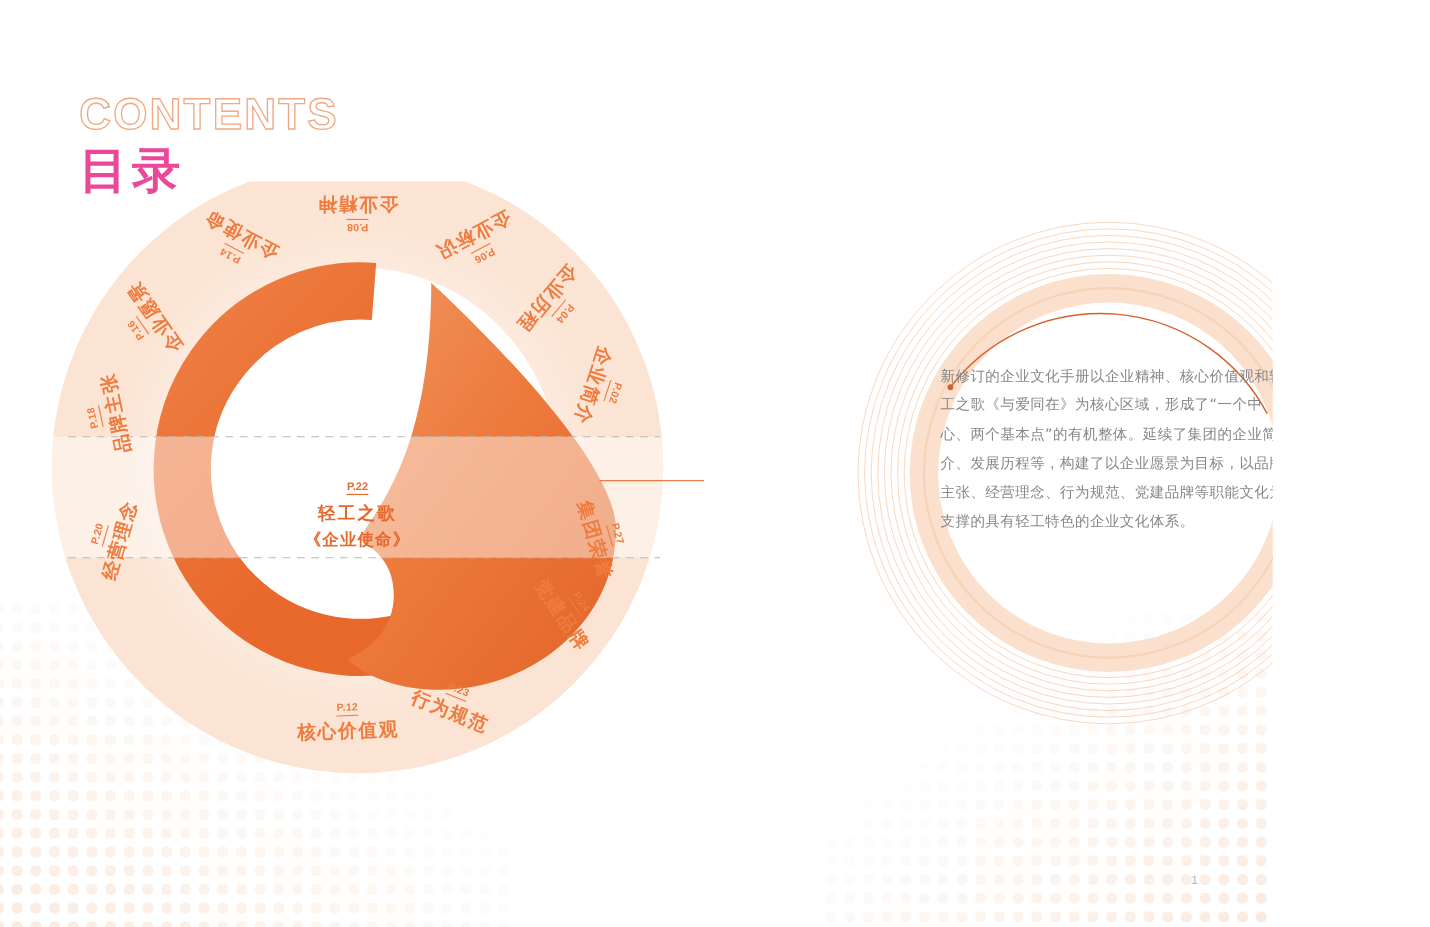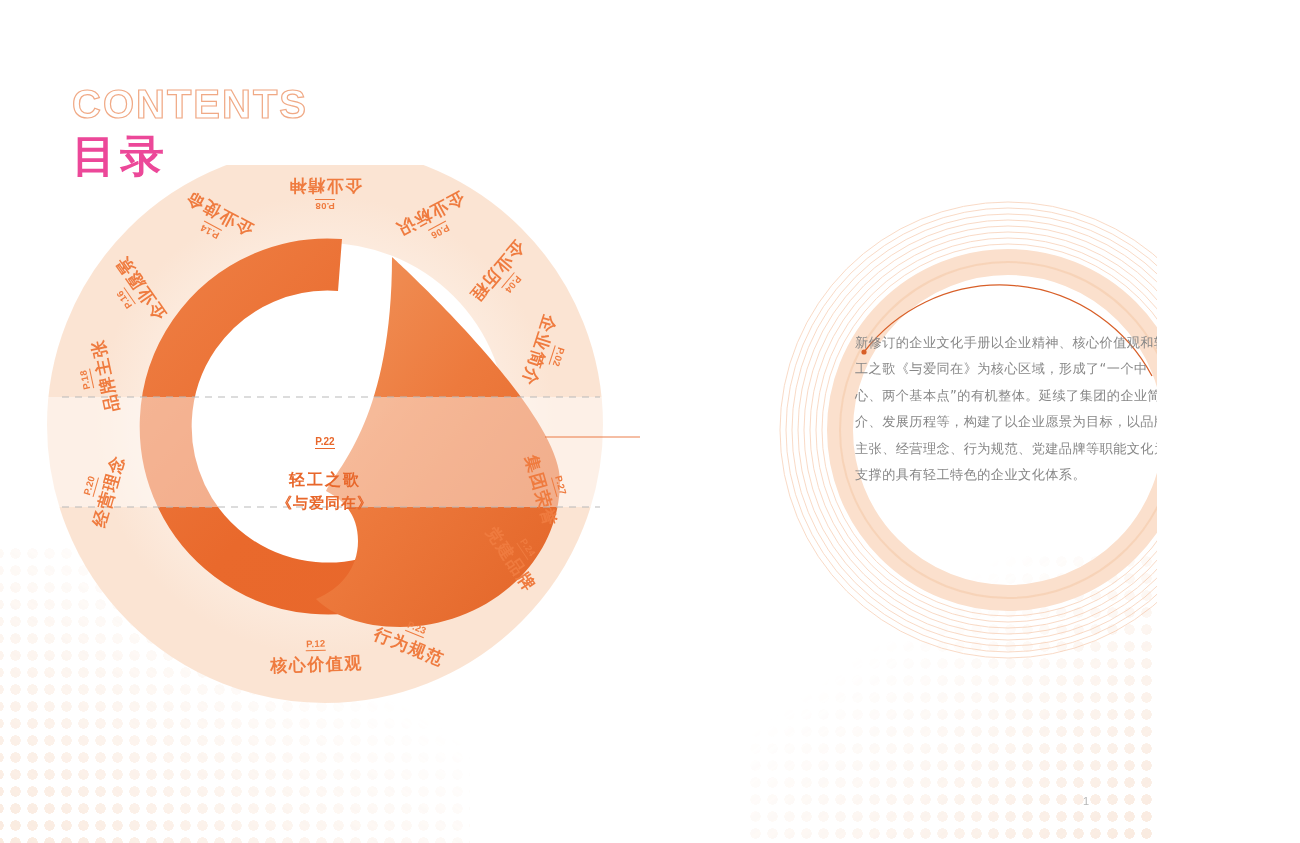--- a/index.html
+++ b/index.html
@@ -60,21 +60,21 @@
   }
   .lbl .tx{display:block;font-size:17px;font-weight:700;letter-spacing:1.5px;}
 
   
   .centre{
     position:absolute;text-align:center;color:#e8672b;
     font-family:"DejaVu Sans","Liberation Sans",sans-serif;
   }
   .centre .pg{
     font-size:10px;font-weight:700;border-bottom:1.4px solid #e8672b;
-    display:inline-block;padding-bottom:1px;margin-bottom:19px;
+    display:inline-block;padding-bottom:1px;margin-bottom:5px;
     font-family:"Liberation Sans",sans-serif;
   }
   .centre .t1{font-size:16px;font-weight:700;letter-spacing:2px;line-height:1.5;text-align:center;}
   .centre .t2{font-size:15px;font-weight:700;letter-spacing:1px;line-height:1.5;}
 
   
   #rightwrap{position:absolute;left:760px;top:180px;width:500px;height:500px;}
   #rightwrap svg{position:absolute;left:0;top:0;}
   .para{
     position:absolute;left:95px;top:150px;width:315px;
@@ -198,21 +198,21 @@
         </div>
         <div class="lbl" style="left: 471.013px; top: 304.948px; transform: rotate(74deg);">
           <span class="pg">P.27</span>
           <span class="tx">集团荣誉</span>
         </div>
       </div>
 
     <div class="centre" style="left: 210px; top: 265px; width: 150px;">
       <div class="pg">P.22</div>
       <div class="t1">轻工之歌</div>
-      <div class="t2">《与爱同在》</div>
+      <div class="t2">《企业使命》</div>
     </div>
   </div>
 
   <div id="rightwrap">
     <svg width="500" height="500" viewBox="0 0 500 500">
       <g fill="none" stroke="#f3b48c" opacity="0.55">
         <circle cx="248" cy="250" r="228" stroke-width="0.9"></circle>
         <circle cx="248" cy="250" r="222" stroke-width="0.9"></circle>
         <circle cx="248" cy="250" r="216" stroke-width="0.9"></circle>
         <circle cx="248" cy="250" r="210" stroke-width="0.9"></circle>

